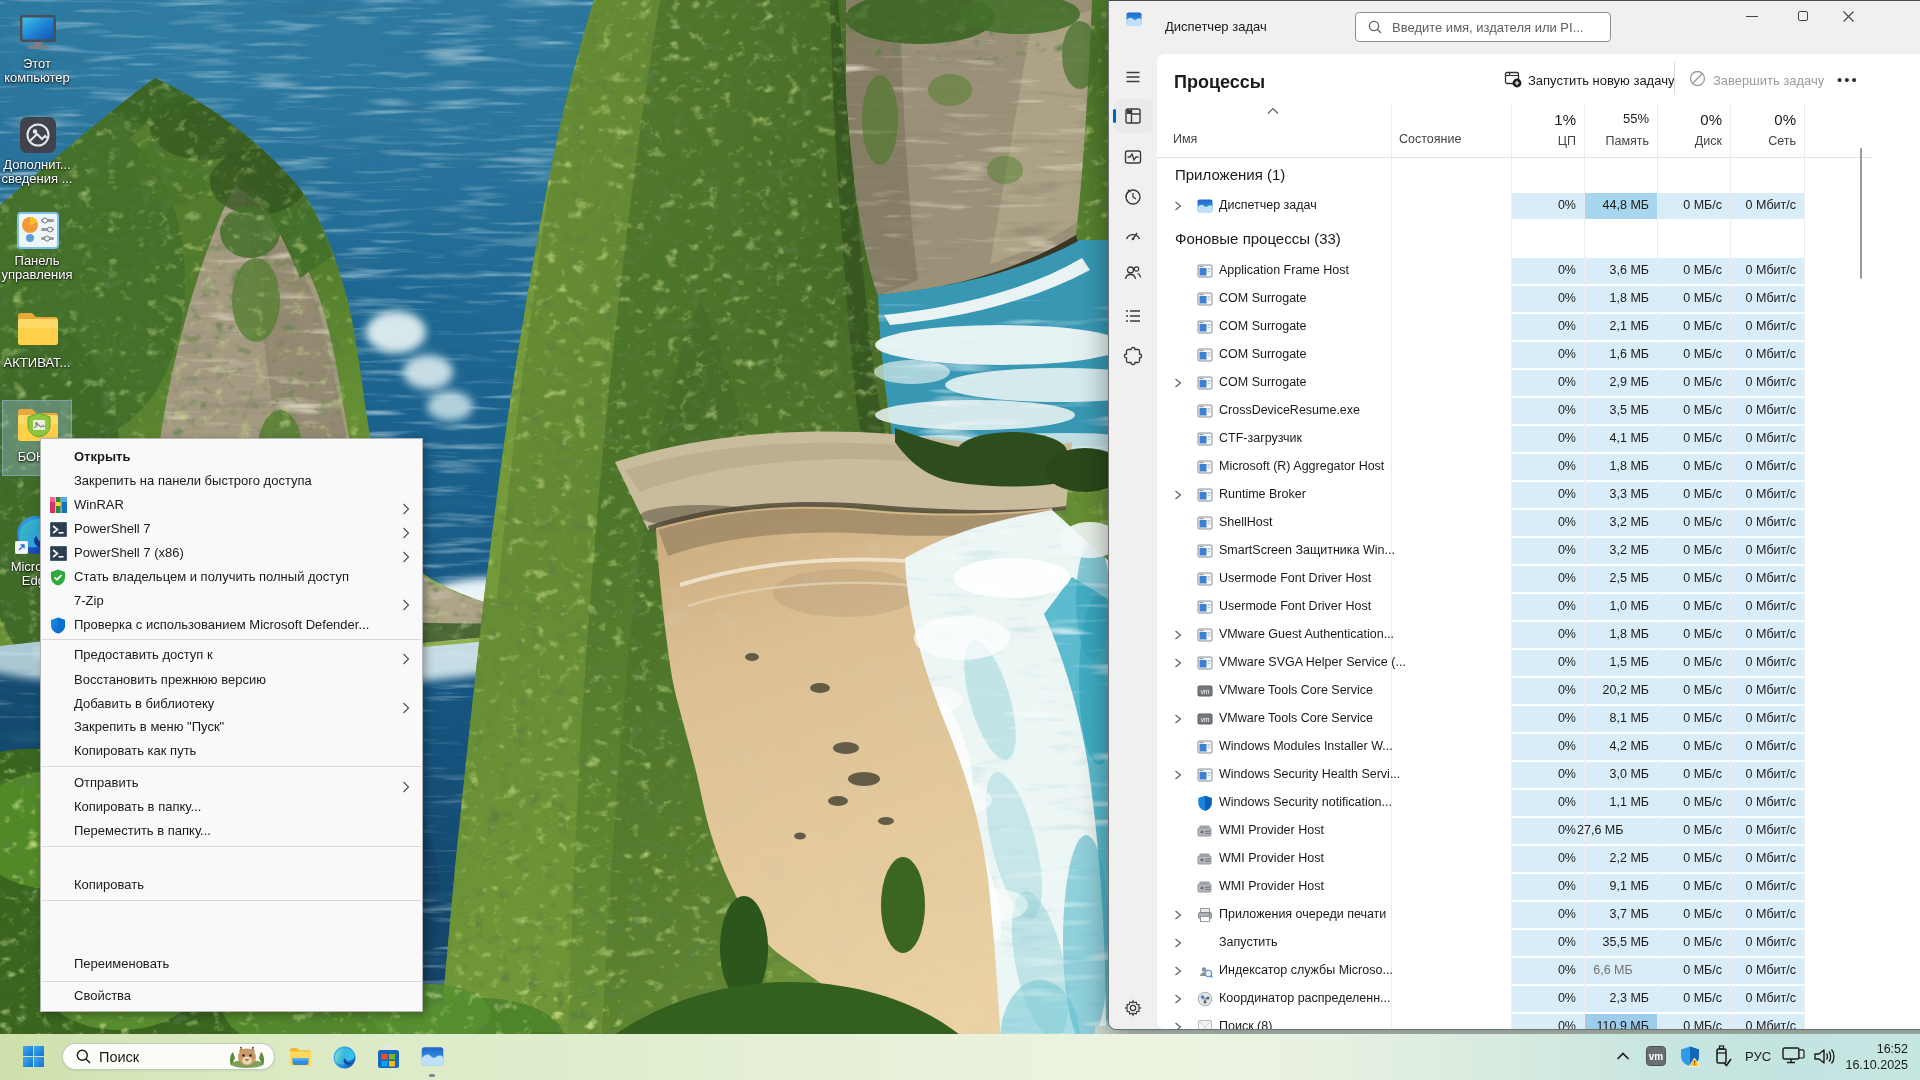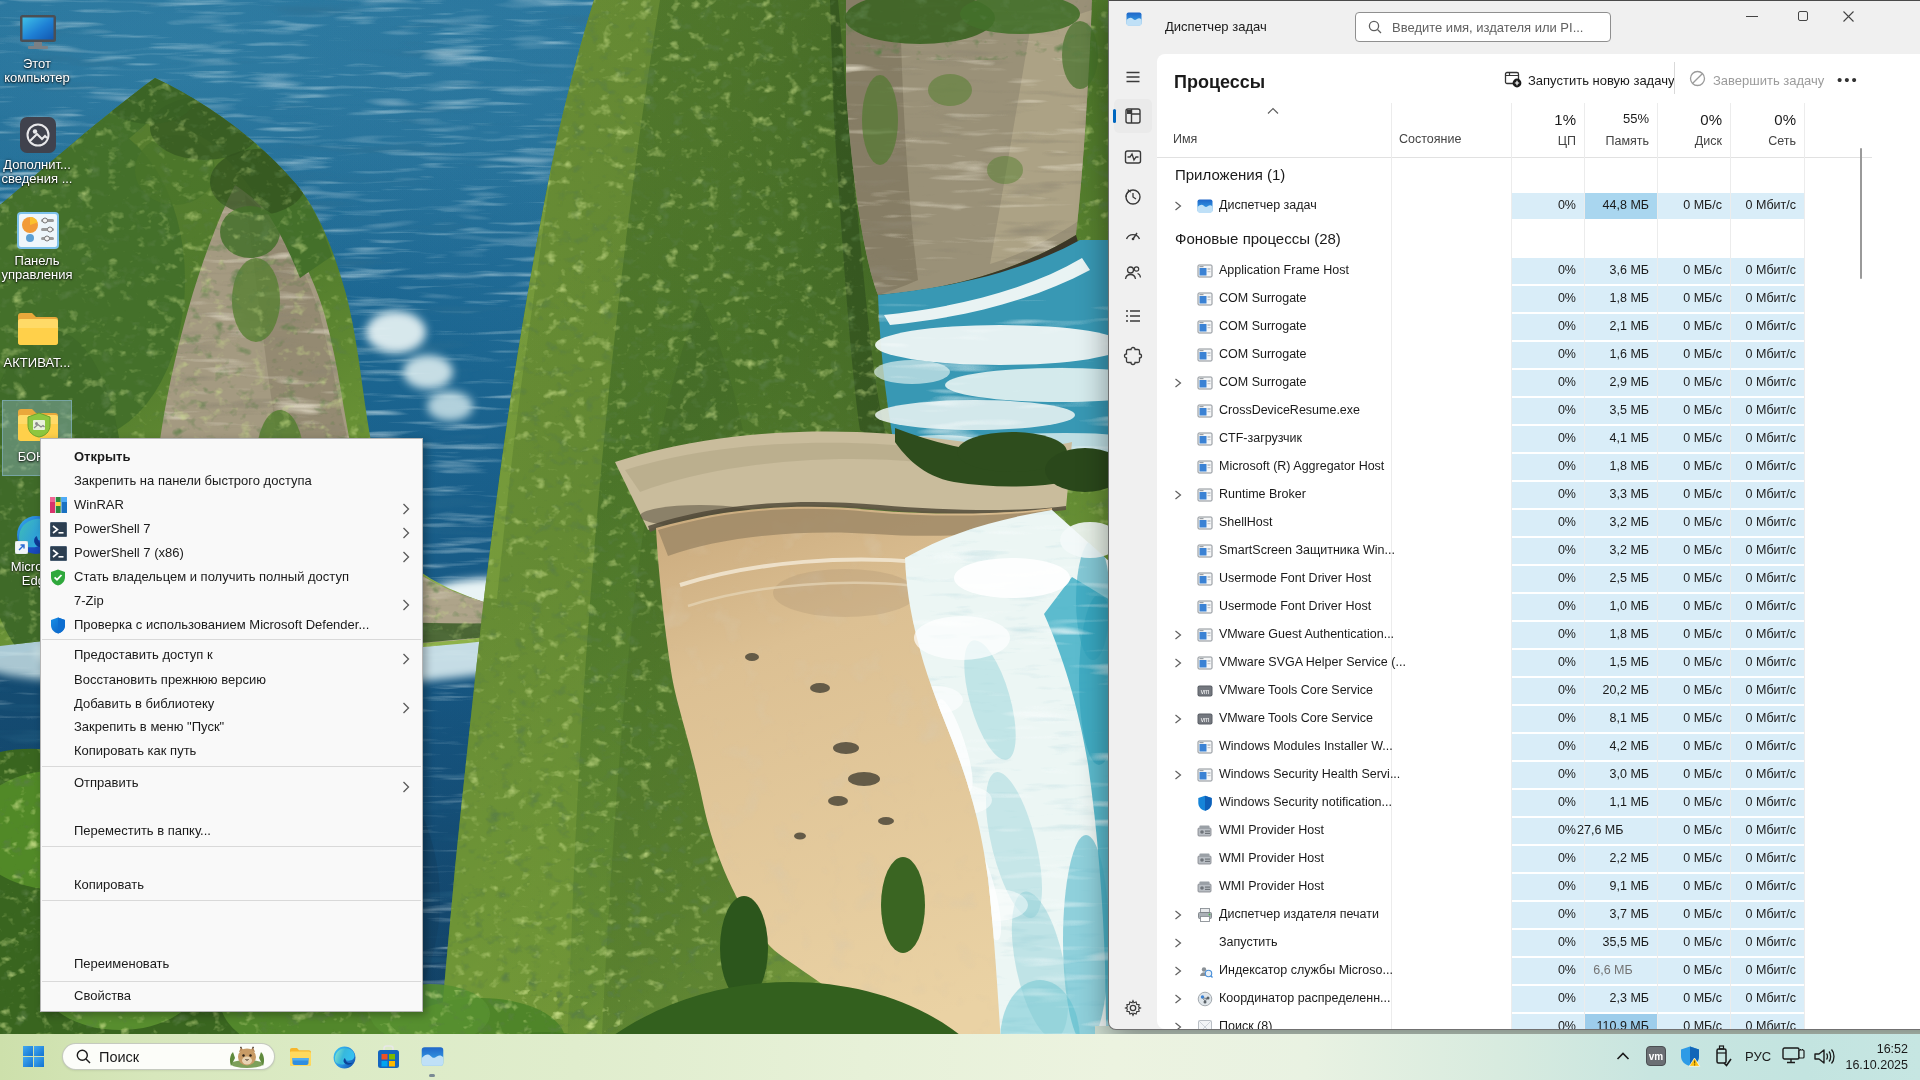--- a/index.html
+++ b/index.html
@@ -472,20 +472,23 @@
 <div class="citem" style="top:300px">
         <span class="ctext">Копировать как путь</span>
       </div>
 <div class="csep" style="top:327px"></div>
 <div class="citem" style="top:332px">
         <span class="ctext">Отправить</span>
         <span class="carrow"><svg width="8" height="12" viewBox="0 0 8 12">
             <path d="M1.5,1 L6.5,6 L1.5,11" stroke="#5a5a5a" stroke-width="1.3" fill="none"></path>
           </svg></span>
       </div>
+<div class="citem" style="top:356px">
+        <span class="ctext">Копировать в папку...</span>
+      </div>
 <div class="citem" style="top:380px">
         <span class="ctext">Переместить в папку...</span>
       </div>
 <div class="csep" style="top:407px"></div>
 <div class="citem" style="top:434px">
         <span class="ctext">Копировать</span>
       </div>
 <div class="csep" style="top:461px"></div>
 <div class="citem" style="top:513px">
         <span class="ctext">Переименовать</span>
@@ -617,21 +620,21 @@
           </linearGradient>
         </defs>
         <rect x="0.5" y="1.5" width="15" height="13" rx="2" fill="url(#tmi88197)"></rect>
         <path d="M0.5,9 C3,6.5 5,6 6.5,7.5 C8,9 9,9.5 11,8 C12.5,7 14,7 15.5,8.5 V12.5 C15.5,13.6 14.6,14.5 13.5,14.5 H2.5 C1.4,14.5 0.5,13.6 0.5,12.5 Z" fill="#bfe0f7"></path>
       </svg>
 <div class="abs" style="left:110px;top:197px;font-size:12.5px;color:#1a1a1a;white-space:nowrap">Диспетчер задач</div>
 <div class="abs" style="left:395px;top:197px;width:72px;text-align:right;font-size:12.5px;color:#1a1a1a">0%</div>
 <div class="abs" style="left:468px;top:197px;width:72px;text-align:right;font-size:12.5px;color:#1a1a1a">44,8 МБ</div>
 <div class="abs" style="left:541px;top:197px;width:72px;text-align:right;font-size:12.5px;color:#1a1a1a">0 МБ/с</div>
 <div class="abs" style="left:615px;top:197px;width:72px;text-align:right;font-size:12.5px;color:#1a1a1a">0 Мбит/с</div>
-<div class="abs" style="left:66px;top:229px;font-size:15px;color:#1a1a1a">Фоновые процессы (28)</div>
+<div class="abs" style="left:66px;top:229px;font-size:15px;color:#1a1a1a">Фоновые процессы (33)</div>
 <div class="abs" style="left:403px;top:257px;width:72px;height:26px;background:#d9edf8"></div>
 <div class="abs" style="left:476px;top:257px;width:72px;height:26px;background:#d9edf8"></div>
 <div class="abs" style="left:549px;top:257px;width:72px;height:26px;background:#d9edf8"></div>
 <div class="abs" style="left:622px;top:257px;width:73px;height:26px;background:#d9edf8"></div>
 <svg class="abs" style="left:88px;top:262px" width="16" height="16" viewBox="0 0 16 16">
         <rect x="1" y="2" width="14" height="12" rx="1" fill="#f5f6f7" stroke="#8a9096" stroke-width="1"></rect>
         <rect x="2.5" y="5" width="7" height="7.5" fill="#3b82d4"></rect>
         <rect x="10.5" y="5" width="3" height="2" fill="#c3c9cf"></rect>
         <rect x="10.5" y="8" width="3" height="1.2" fill="#c3c9cf"></rect>
         <rect x="2.5" y="3" width="4" height="1.2" fill="#9aa0a6"></rect>
@@ -1010,21 +1013,21 @@
 <div class="abs" style="left:622px;top:901px;width:73px;height:26px;background:#d9edf8"></div>
 <svg class="abs" style="left:64px;top:909px" width="10" height="10" viewBox="0 0 10 10">
         <path d="M2.5,1 L7.5,5 L2.5,9" stroke="#5f5f5f" stroke-width="1.2" fill="none"></path>
       </svg>
 <svg class="abs" style="left:88px;top:906px" width="16" height="16" viewBox="0 0 16 16">
         <rect x="3.5" y="1.5" width="9" height="4" fill="#e8eaec" stroke="#8a9096" stroke-width="0.9"></rect>
         <rect x="1.5" y="5.5" width="13" height="6" rx="1" fill="#aab0b6" stroke="#7d8288" stroke-width="0.9"></rect>
         <rect x="3.5" y="9.5" width="9" height="5" fill="#fff" stroke="#8a9096" stroke-width="0.9"></rect>
         <circle cx="12.5" cy="7.5" r="0.9" fill="#4caf50"></circle>
       </svg>
-<div class="abs" style="left:110px;top:906px;font-size:12.5px;color:#1a1a1a;white-space:nowrap">Диспетчер издателя печати</div>
+<div class="abs" style="left:110px;top:906px;font-size:12.5px;color:#1a1a1a;white-space:nowrap">Приложения очереди печати</div>
 <div class="abs" style="left:395px;top:906px;width:72px;text-align:right;font-size:12.5px;color:#1a1a1a">0%</div>
 <div class="abs" style="left:468px;top:906px;width:72px;text-align:right;font-size:12.5px;color:#1a1a1a">3,7 МБ</div>
 <div class="abs" style="left:541px;top:906px;width:72px;text-align:right;font-size:12.5px;color:#1a1a1a">0 МБ/с</div>
 <div class="abs" style="left:615px;top:906px;width:72px;text-align:right;font-size:12.5px;color:#1a1a1a">0 Мбит/с</div>
 <div class="abs" style="left:403px;top:929px;width:72px;height:26px;background:#d9edf8"></div>
 <div class="abs" style="left:476px;top:929px;width:72px;height:26px;background:#d9edf8"></div>
 <div class="abs" style="left:549px;top:929px;width:72px;height:26px;background:#d9edf8"></div>
 <div class="abs" style="left:622px;top:929px;width:73px;height:26px;background:#d9edf8"></div>
 <svg class="abs" style="left:64px;top:937px" width="10" height="10" viewBox="0 0 10 10">
         <path d="M2.5,1 L7.5,5 L2.5,9" stroke="#5f5f5f" stroke-width="1.2" fill="none"></path>

